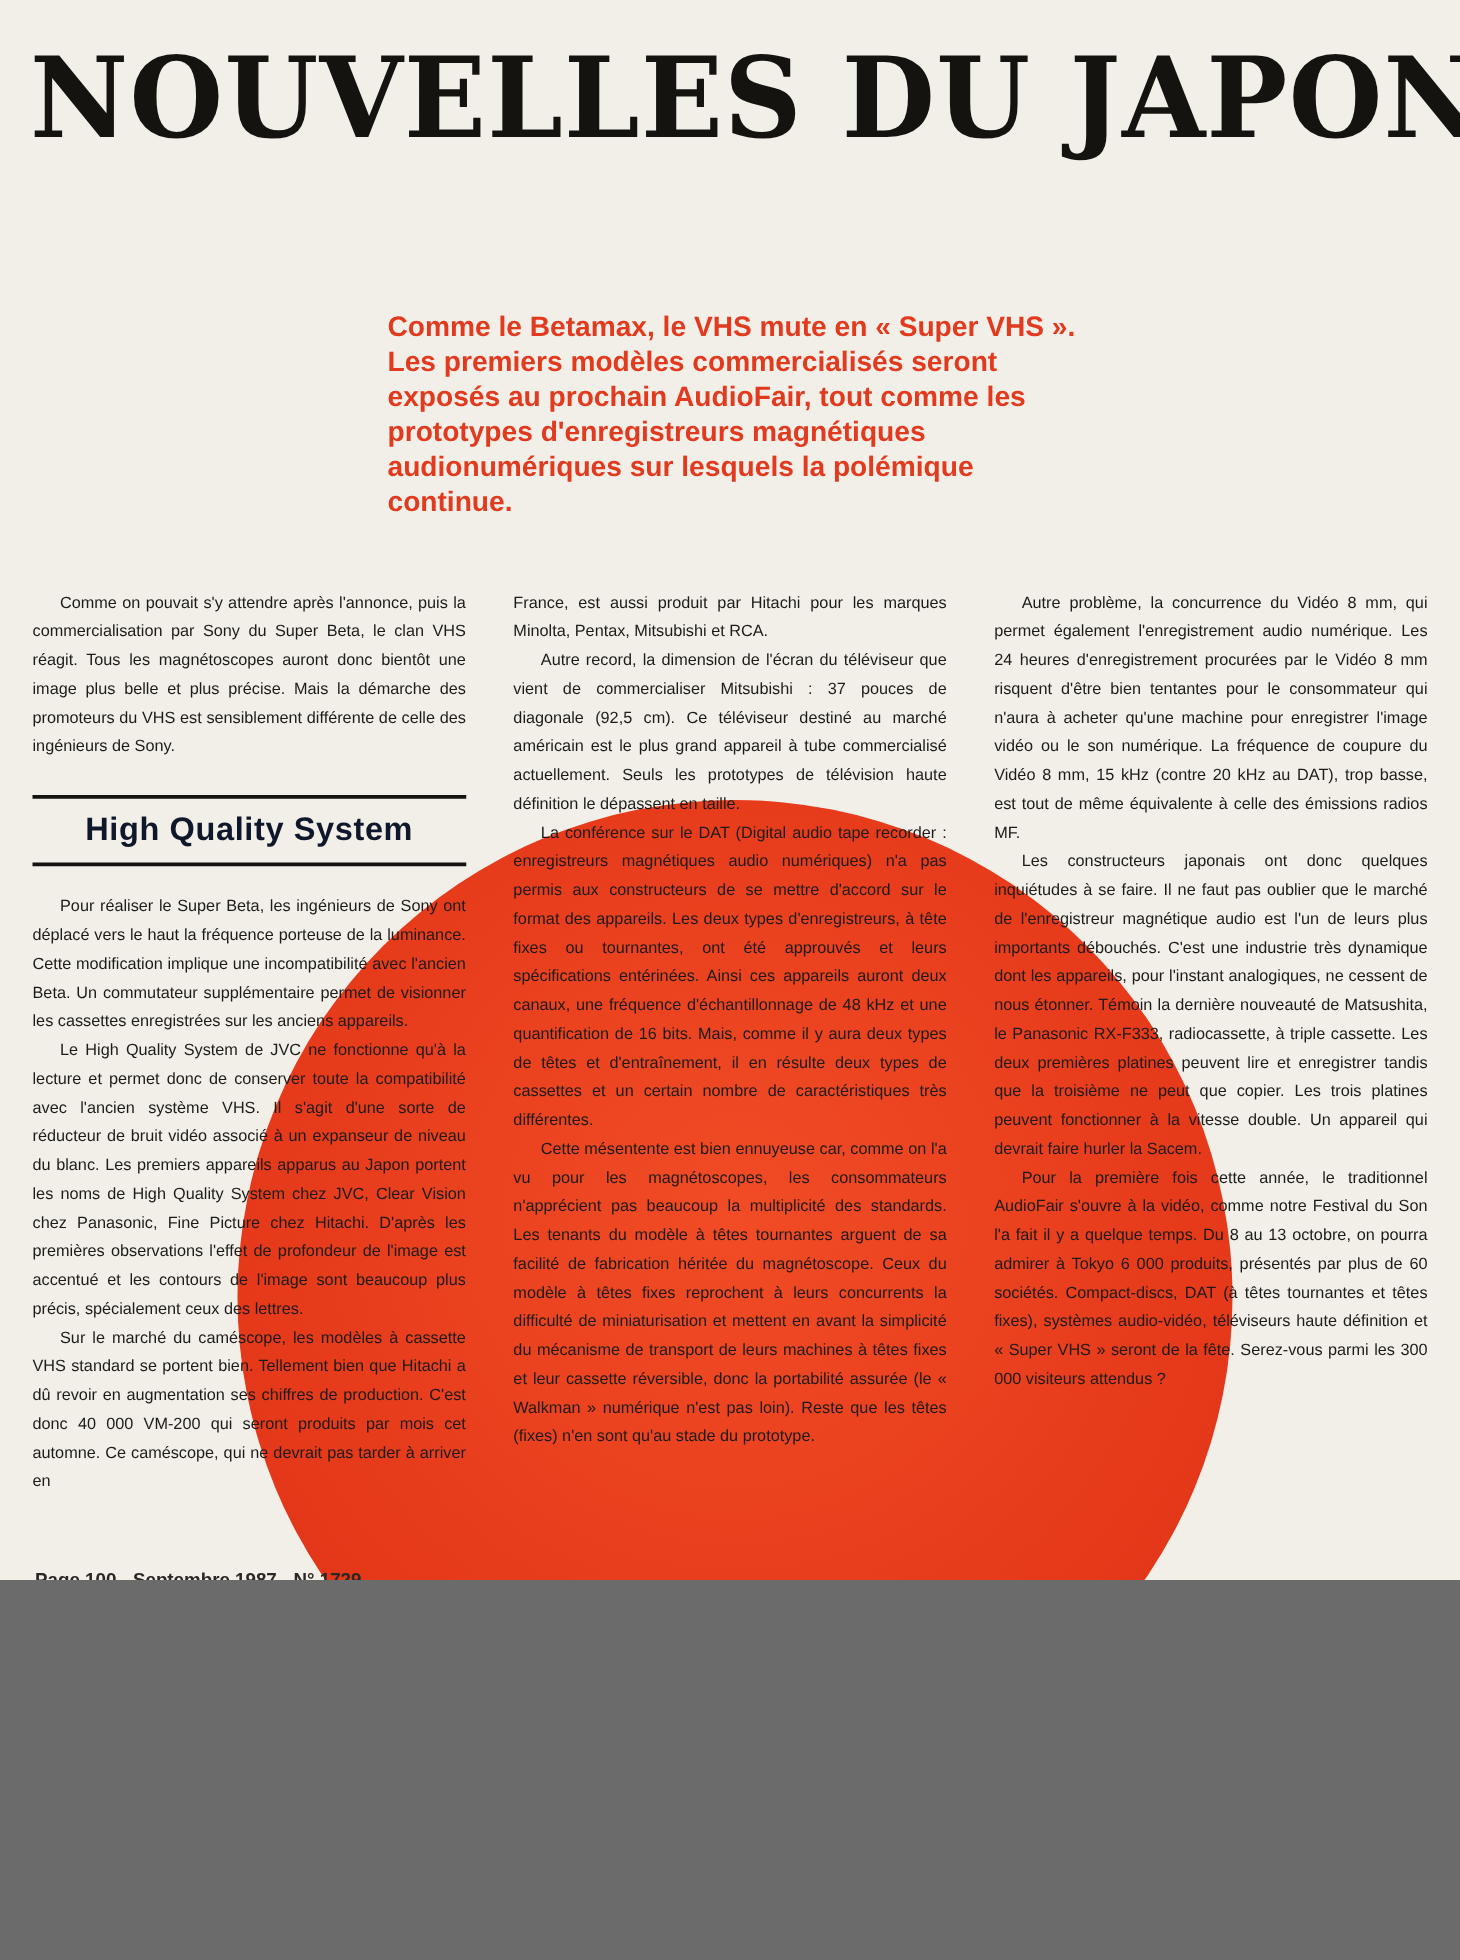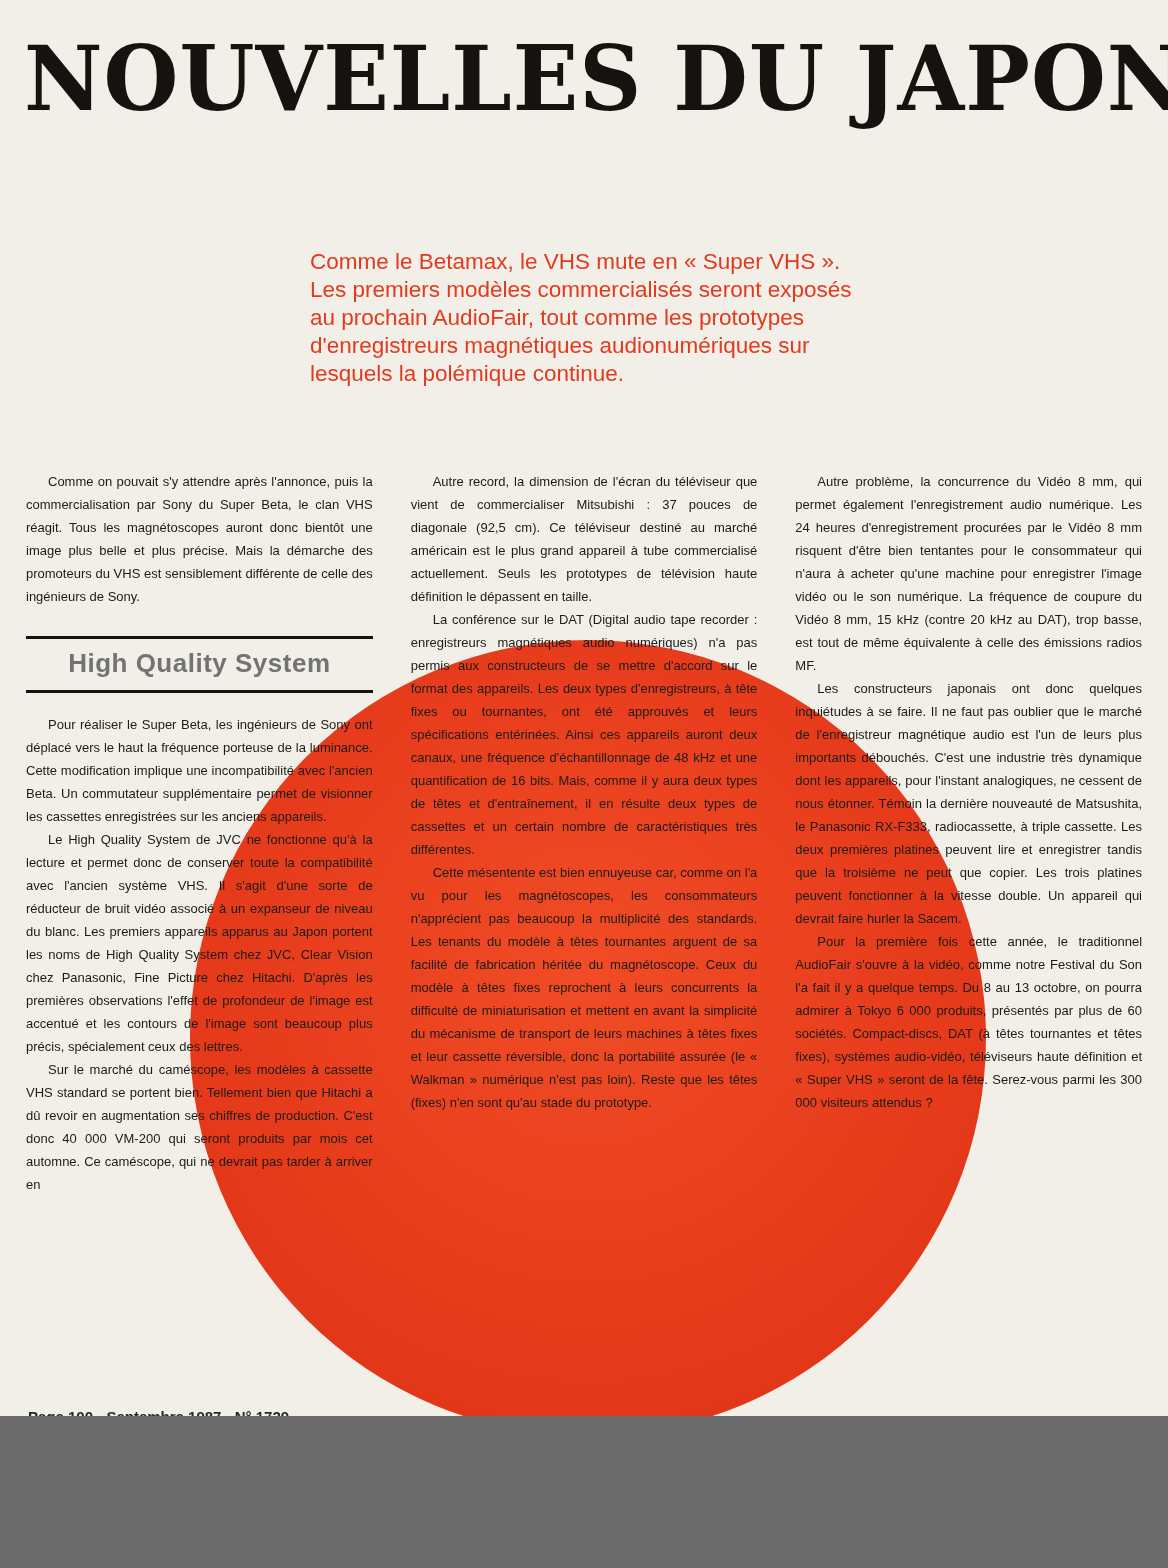--- a/index.html
+++ b/index.html
@@ -1,21 +1,21 @@
 <!DOCTYPE html>
 <html style="--accent-red: #e23a1e; --circle-red: #e73c1c; --paper: #f2efe8; --ink: #1c1b19;"><head>
 <meta charset="utf-8">
 <style>
   html, body { margin: 0; padding: 0; background: #6b6b6b; }
   * { box-sizing: border-box; }
 
   .page {
     position: relative;
     width: 1168px;
-    height: 1416px;
+    height: 1264px;
     margin: 0 auto;
     background: var(--paper, #f2efe8);
     overflow: hidden;
     font-family: "Liberation Sans", sans-serif;
     color: var(--ink, #1c1b19);
     padding-left: 40px;
   }
 
   .title {
     position: absolute;
@@ -33,21 +33,21 @@
     transform-origin: left top;
   }
 
   .intro {
     position: absolute;
     top: 248px;
     left: 310px;
     width: 560px;
     font-size: 22.5px;
     line-height: 28px;
-    font-weight: normal;
+    font-weight: bold;
     color: var(--accent-red, #e23a1e);
     z-index: 3;
   }
 
   .circle {
     position: absolute;
     left: 190px;
     top: 640px;
     width: 796px;
     height: 796px;
@@ -74,21 +74,21 @@
     text-align: justify;
     font-size: 13px;
     line-height: 23px;
   }
   .col p.no-indent { text-indent: 0; }
 
   .sec {
     font-size: 26px;
     font-weight: bold;
     text-align: center;
-    color: #737373;
+    color: #0f172a;
     border-top: 3px solid #15130f;
     border-bottom: 3px solid #15130f;
     padding: 9px 0 11px;
     margin: 28px 0 20px;
     letter-spacing: 0.5px;
   }
 
   .byline {
     text-align: right;
     font-weight: bold;
@@ -122,20 +122,21 @@
 
     <div class="col">
       <p>Comme on pouvait s'y attendre après l'annonce, puis la commercialisation par Sony du Super Beta, le clan VHS réagit. Tous les magnétoscopes auront donc bientôt une image plus belle et plus précise. Mais la démarche des promoteurs du VHS est sensiblement différente de celle des ingénieurs de Sony.</p>
       <h2 class="sec">High Quality System</h2>
       <p>Pour réaliser le Super Beta, les ingénieurs de Sony ont déplacé vers le haut la fréquence porteuse de la luminance. Cette modification implique une incompatibilité avec l'ancien Beta. Un commutateur supplémentaire permet de visionner les cassettes enregistrées sur les anciens appareils.</p>
       <p>Le High Quality System de JVC ne fonctionne qu'à la lecture et permet donc de conserver toute la compatibilité avec l'ancien système VHS. Il s'agit d'une sorte de réducteur de bruit vidéo associé à un expanseur de niveau du blanc. Les premiers appareils apparus au Japon portent les noms de High Quality System chez JVC, Clear Vision chez Panasonic, Fine Picture chez Hitachi. D'après les premières observations l'effet de profondeur de l'image est accentué et les contours de l'image sont beaucoup plus précis, spécialement ceux des lettres.</p>
       <p>Sur le marché du caméscope, les modèles à cassette VHS standard se portent bien. Tellement bien que Hitachi a dû revoir en augmentation ses chiffres de production. C'est donc 40 000 VM-200 qui seront produits par mois cet automne. Ce caméscope, qui ne devrait pas tarder à arriver en</p>
     </div>
 
     <div class="col">
+      <p class="no-indent">France, est aussi produit par Hitachi pour les marques Minolta, Pentax, Mitsubishi et RCA.</p>
       <p>Autre record, la dimension de l'écran du téléviseur que vient de commercialiser Mitsubishi : 37 pouces de diagonale (92,5 cm). Ce téléviseur destiné au marché américain est le plus grand appareil à tube commercialisé actuellement. Seuls les prototypes de télévision haute définition le dépassent en taille.</p>
       <p>La conférence sur le DAT (Digital audio tape recorder : enregistreurs magnétiques audio numériques) n'a pas permis aux constructeurs de se mettre d'accord sur le format des appareils. Les deux types d'enregistreurs, à tête fixes ou tournantes, ont été approuvés et leurs spécifications entérinées. Ainsi ces appareils auront deux canaux, une fréquence d'échantillonnage de 48 kHz et une quantification de 16 bits. Mais, comme il y aura deux types de têtes et d'entraînement, il en résulte deux types de cassettes et un certain nombre de caractéristiques très différentes.</p>
       <p>Cette mésentente est bien ennuyeuse car, comme on l'a vu pour les magnétoscopes, les consommateurs n'apprécient pas beaucoup la multiplicité des standards. Les tenants du modèle à têtes tournantes arguent de sa facilité de fabrication héritée du magnétoscope. Ceux du modèle à têtes fixes reprochent à leurs concurrents la difficulté de miniaturisation et mettent en avant la simplicité du mécanisme de transport de leurs machines à têtes fixes et leur cassette réversible, donc la portabilité assurée (le « Walkman » numérique n'est pas loin). Reste que les têtes (fixes) n'en sont qu'au stade du prototype.</p>
     </div>
 
     <div class="col">
       <p>Autre problème, la concurrence du Vidéo 8 mm, qui permet également l'enregistrement audio numérique. Les 24 heures d'enregistrement procurées par le Vidéo 8 mm risquent d'être bien tentantes pour le consommateur qui n'aura à acheter qu'une machine pour enregistrer l'image vidéo ou le son numérique. La fréquence de coupure du Vidéo 8 mm, 15 kHz (contre 20 kHz au DAT), trop basse, est tout de même équivalente à celle des émissions radios MF.</p>
       <p>Les constructeurs japonais ont donc quelques inquiétudes à se faire. Il ne faut pas oublier que le marché de l'enregistreur magnétique audio est l'un de leurs plus importants débouchés. C'est une industrie très dynamique dont les appareils, pour l'instant analogiques, ne cessent de nous étonner. Témoin la dernière nouveauté de Matsushita, le Panasonic RX-F333, radiocassette, à triple cassette. Les deux premières platines peuvent lire et enregistrer tandis que la troisième ne peut que copier. Les trois platines peuvent fonctionner à la vitesse double. Un appareil qui devrait faire hurler la Sacem.</p>
       <p>Pour la première fois cette année, le traditionnel AudioFair s'ouvre à la vidéo, comme notre Festival du Son l'a fait il y a quelque temps. Du 8 au 13 octobre, on pourra admirer à Tokyo 6 000 produits, présentés par plus de 60 sociétés. Compact-discs, DAT (à têtes tournantes et têtes fixes), systèmes audio-vidéo, téléviseurs haute définition et « Super VHS » seront de la fête. Serez-vous parmi les 300 000 visiteurs attendus ?</p>
     </div>

